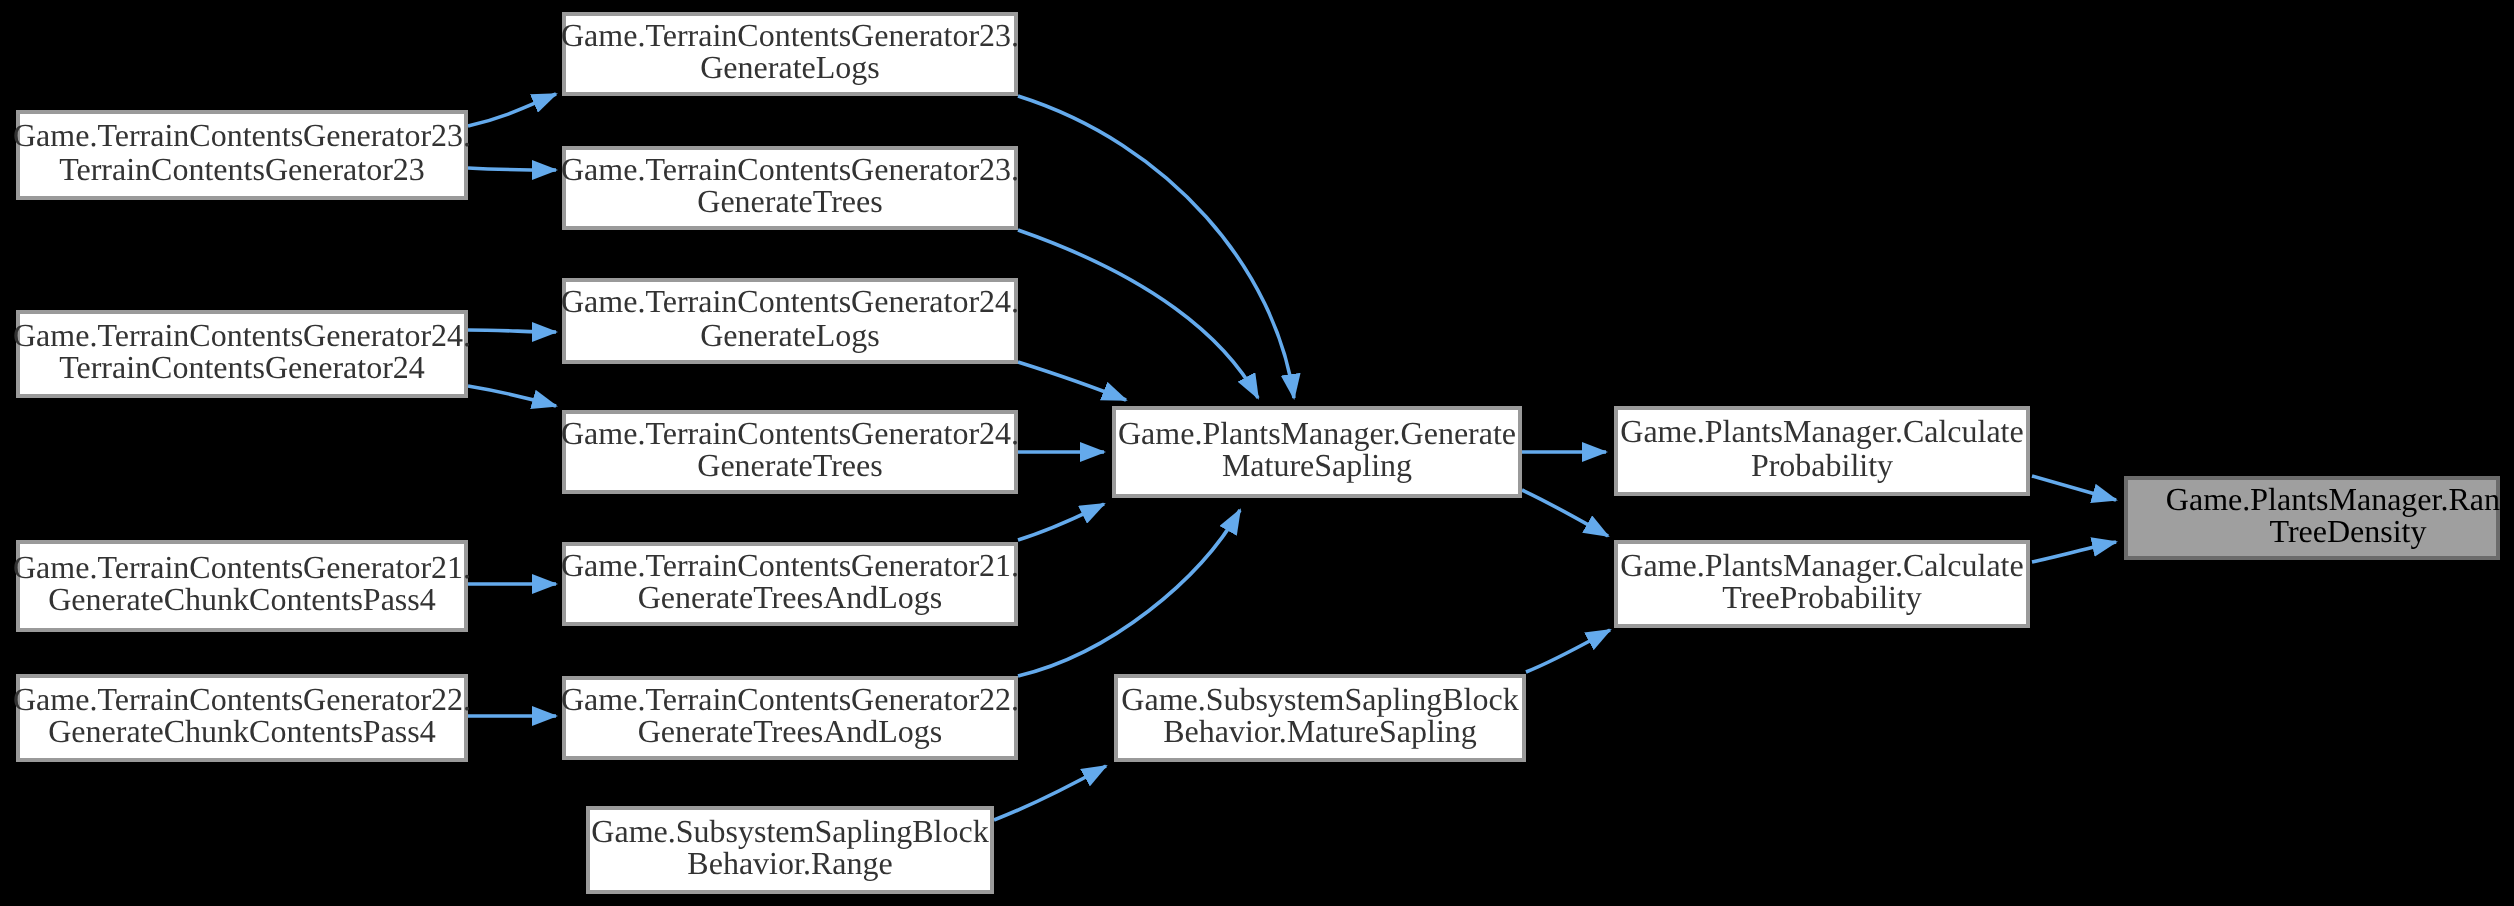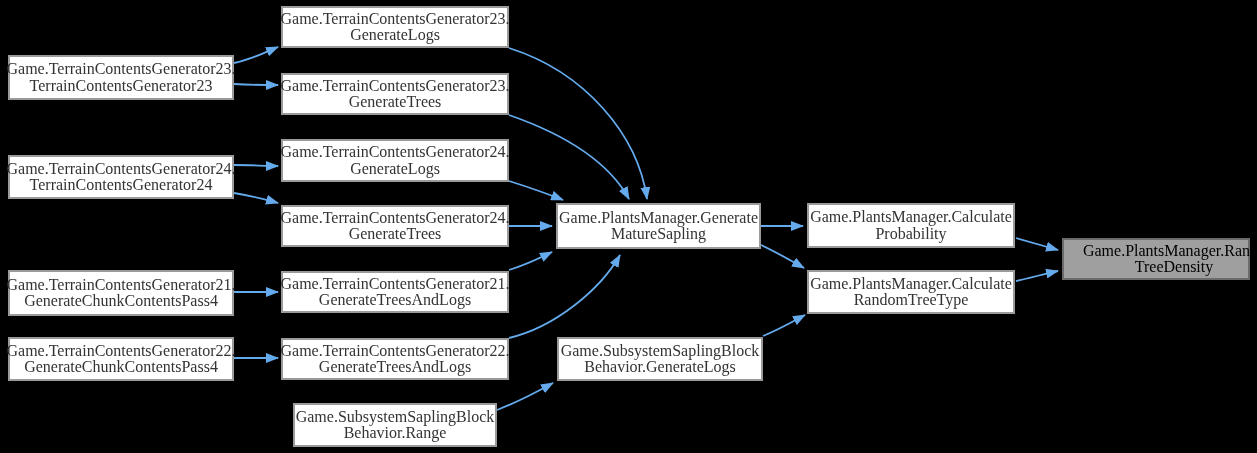--- a/index.html
+++ b/index.html
@@ -100,28 +100,28 @@
       <div class="node" style="left: 293px; top: 403px; width: 204px; height: 44px;">
         <span>Game.SubsystemSaplingBlock</span>
         <span>Behavior.Range</span>
       </div>
       <div class="node" style="left: 556px; top: 203px; width: 205px; height: 46px;">
         <span>Game.PlantsManager.Generate</span>
         <span>MatureSapling</span>
       </div>
       <div class="node" style="left: 557px; top: 337px; width: 206px; height: 44px;">
         <span>Game.SubsystemSaplingBlock</span>
-        <span>Behavior.GenerateLogs</span>
+        <span>Behavior.MatureSapling</span>
       </div>
       <div class="node" style="left: 807px; top: 203px; width: 208px; height: 45px;">
         <span>Game.PlantsManager.Calculate</span>
         <span>Probability</span>
       </div>
       <div class="node" style="left: 807px; top: 270px; width: 208px; height: 44px;">
         <span>Game.PlantsManager.Calculate</span>
-        <span>RandomTreeType</span>
+        <span>TreeProbability</span>
       </div>
       <div class="node focus" style="left: 1062px; top: 238px; width: 188px; height: 42px;">
         <span>Game.PlantsManager.Range</span>
         <span>TreeDensity</span>
       </div>
     </div>
 </div>
 
 </body></html>

